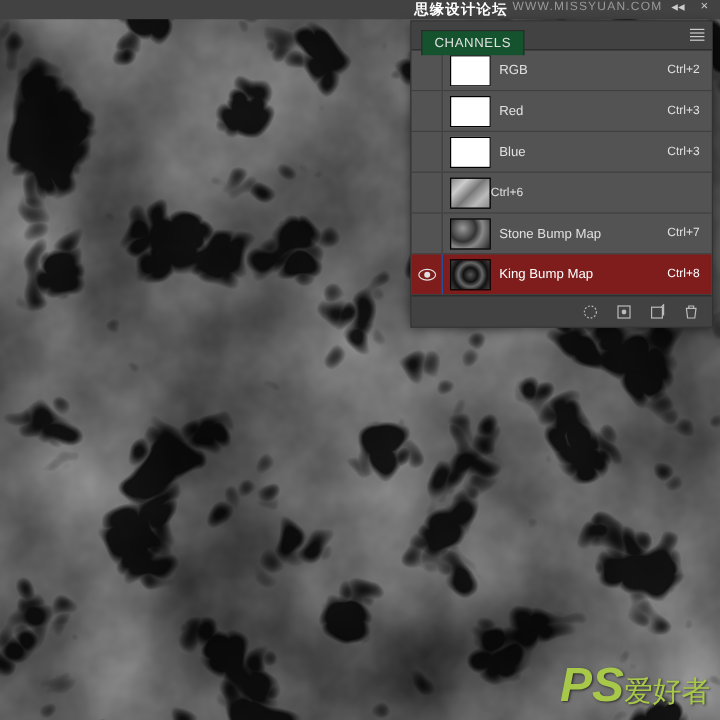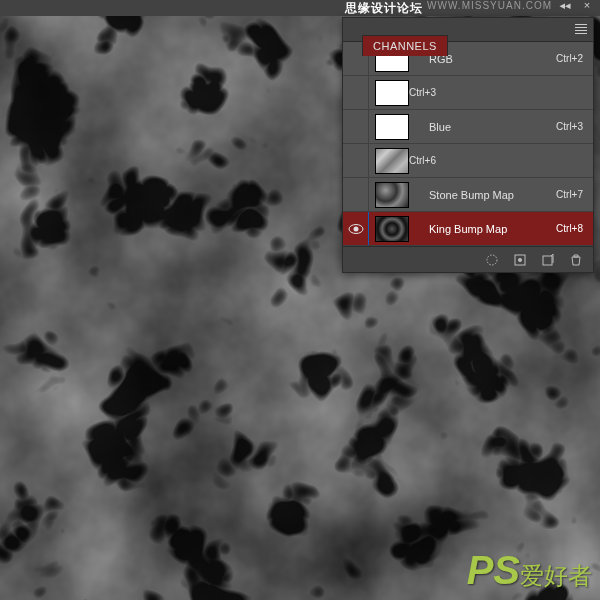--- a/index.html
+++ b/index.html
@@ -5,34 +5,34 @@
 *{margin:0;padding:0;box-sizing:border-box;font-family:Tahoma,Arial,sans-serif;font-size:11px}
 body{width:600px;height:600px;overflow:hidden;position:relative;background:#333}
 .canvas{position:absolute;inset:0}
 .canvas svg{width:100%;height:100%;display:block}
 .topbar{position:absolute;top:0;left:0;right:0;height:16px;background:#424242;display:flex;align-items:flex-start;justify-content:flex-end;gap:4px;padding:0 4px}
 .topbar .wt{color:#fff;font-size:12px;font-weight:bold;letter-spacing:1px}
 .topbar .wu{color:#999;font-size:10px;letter-spacing:1px}
 .topbar .ctl{width:18px;height:10px;display:flex;align-items:center;justify-content:center;color:#ccc}
 .panel{position:absolute;top:17px;right:6px;width:252px;background:#535353;border:1px solid #2b2b2b;box-shadow:0 2px 8px rgba(0,0,0,.5)}
 .tabbar{height:24px;background:#424242;display:flex;align-items:flex-end;border-bottom:1px solid #2b2b2b;position:relative}
-.tab{background:#7f1d1d;border:1px solid #2b2b2b;border-bottom:none;padding:4px 10px;color:#e0e0e0;font-size:11px;letter-spacing:0.5px;margin-left:19px;position:relative;top:15px}
+.tab{background:#14532d;border:1px solid #2b2b2b;border-bottom:none;padding:4px 10px;color:#e0e0e0;font-size:11px;letter-spacing:0.5px;margin-left:8px;position:relative;top:5px}
 .menu-btn{position:absolute;right:4px;top:4px;width:16px;height:14px;color:#ccc;display:flex;flex-direction:column;justify-content:center;align-items:center;gap:2px}
 .menu-btn .line{width:12px;height:1px;background:#ccc}
 .chlist{background:#535353}
 .row{height:34px;display:flex;align-items:center;border-bottom:1px solid #404040;color:#e0e0e0;cursor:pointer}
 .row.sel{background:#7f1d1d;color:#fff}
 .vcol{width:26px;height:100%;border-right:1px solid #404040;display:flex;align-items:center;justify-content:center}
 .row.sel .vcol{border-right-color:#0f5bb8}
 .eye{width:16px;height:12px}
 .thumb{width:34px;height:26px;margin-left:6px;border:1px solid #000;background:#fff;flex-shrink:0}
 .thumb.clouds{background:linear-gradient(135deg,#888 0%,#ccc 25%,#777 50%,#bbb 75%,#888 100%)}
 .thumb.stone{background:radial-gradient(circle at 30% 30%,#999 0%,#333 40%,#888 60%,#222 100%)}
 .thumb.king{background:radial-gradient(circle at 50% 50%,#555 0%,#111 30%,#666 50%,#111 70%,#444 100%)}
-.name{margin-left:20px;flex:1}
+.name{margin-left:7px;flex:1}
 .shortcut{margin-right:10px;font-size:10px;color:#e0e0e0}
 .row.sel .shortcut{color:#fff}
 .footer{height:26px;background:#424242;border-top:1px solid #2b2b2b;display:flex;align-items:center;justify-content:flex-end;gap:6px;padding-right:6px}
 .footer .ic{width:22px;height:18px;display:flex;align-items:center;justify-content:center;color:#bbb;border:1px solid transparent}
 .footer .ic svg{width:14px;height:14px}
 .logo{position:absolute;bottom:8px;right:8px;text-align:center}
 .logo .ps{font-size:40px;font-style:italic;font-weight:bold;color:#a8c84a;text-shadow:1px 1px 2px rgba(0,0,0,.6);line-height:1}
 .logo .ah{font-size:24px;color:#a8c84a;text-shadow:1px 1px 2px rgba(0,0,0,.6);display:inline}
 .logo .url{color:#a8c84a;font-size:14px;text-shadow:1px 1px 2px rgba(0,0,0,.6)}
 </style>
@@ -82,20 +82,21 @@
 <div class="chlist" id="chlist">
       <div class="row">
         <div class="vcol"></div>
         <div class="thumb "></div>
         <div class="name">RGB</div>
         <div class="shortcut">Ctrl+2</div>
       </div>
       <div class="row">
         <div class="vcol"></div>
         <div class="thumb "></div>
+        <div class="name">Red</div>
         <div class="shortcut">Ctrl+3</div>
       </div>
       <div class="row">
         <div class="vcol"></div>
         <div class="thumb "></div>
         <div class="name">Blue</div>
         <div class="shortcut">Ctrl+3</div>
       </div>
       <div class="row">
         <div class="vcol"></div>

